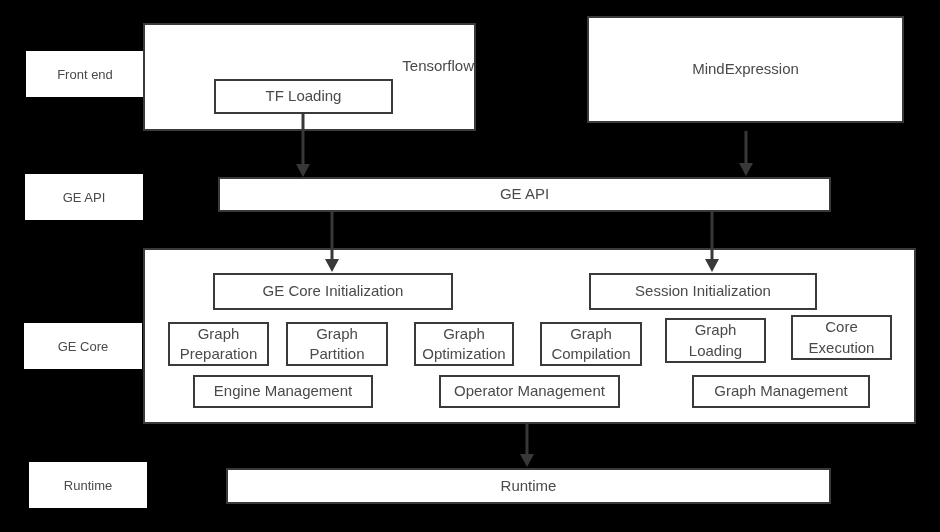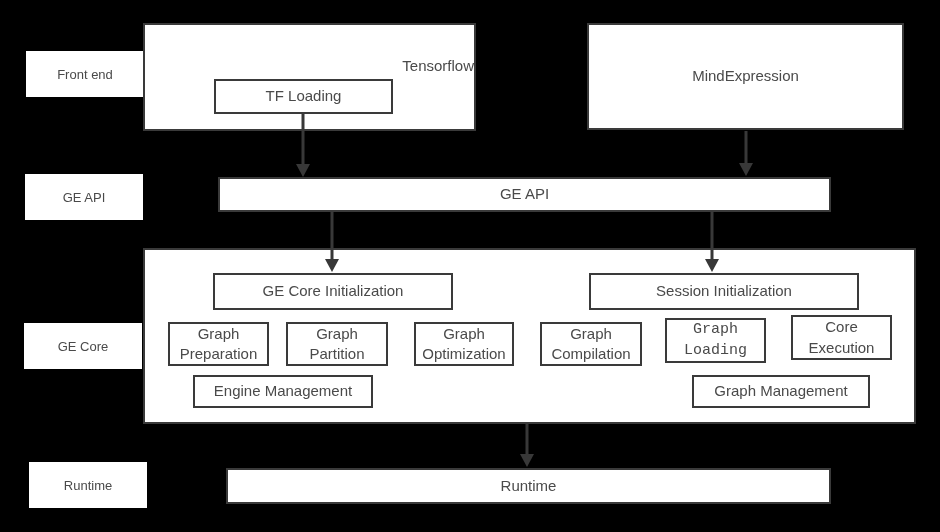--- a/index.html
+++ b/index.html
@@ -86,58 +86,61 @@
   <div class="label-box" style="left:24px; top:323px;">GE Core</div>
   <div class="label-box" style="left:29px; top:462px;">Runtime</div>
 
   <div class="box outer-box" style="left:143px; top:23px; width:333px; height:108px;">
     <div class="box-title" style="top:31px;">Tensorflow</div>
     <div class="box" style="left:69px; top:54px; width:179px; height:35px;">
       <span>TF Loading</span>
     </div>
   </div>
 
-  <div class="box" style="left:587px; top:23px; width:317px; height:107px;">
+  <div class="box" style="left:587px; top:16px; width:317px; height:107px;">
     <span>MindExpression</span>
   </div>
 
   <div class="box" style="left:218px; top:177px; width:613px; height:35px;">
     <span>GE API</span>
   </div>
 
   <div class="box outer-box" style="left:143px; top:248px; width:773px; height:176px;">
 
     <div class="box" style="left:68px; top:23px; width:240px; height:37px;">
       <span>GE Core Initialization</span>
     </div>
-    <div class="box" style="left:444px; top:23px; width:270px; height:37px;">
+    <div class="box" style="left:444px; top:23px; width:228px; height:37px;">
       <span>Session Initialization</span>
     </div>
 
     <div class="box" style="left:23px; top:72px; width:101px; height:44px;">
       <span>Graph Preparation</span>
     </div>
     <div class="box" style="left:141px; top:72px; width:102px; height:44px;">
       <span>Graph Partition</span>
     </div>
     <div class="box" style="left:269px; top:72px; width:100px; height:44px;text-align:center;">
       <span>Graph Optimization</span>
     </div>
     <div class="box" style="left:395px; top:72px; width:102px; height:44px;">
       <span>Graph Compilation</span>
     </div>
-    <div class="box" style="left:520px; top:68px; width:101px; height:45px;font-family:Liberation Mono, monospace;">
+    <div class="box" style="left:520px; top:68px; width:101px; height:45px;">
       <span>Graph Loading</span>
     </div>
     <div class="box" style="left:646px; top:65px; width:101px; height:45px;">
       <span>Core Execution</span>
     </div>
 
     <div class="box" style="left:48px; top:125px; width:180px; height:33px;">
       <span>Engine Management</span>
+    </div>
+    <div class="box" style="left:294px; top:125px; width:181px; height:33px;">
+      <span>Operator Management</span>
     </div>
     <div class="box" style="left:547px; top:125px; width:178px; height:33px;">
       <span>Graph Management</span>
     </div>
   </div>
 
   <div class="box" style="left:226px; top:468px; width:605px; height:36px;">
     <span>Runtime</span>
   </div>
 

